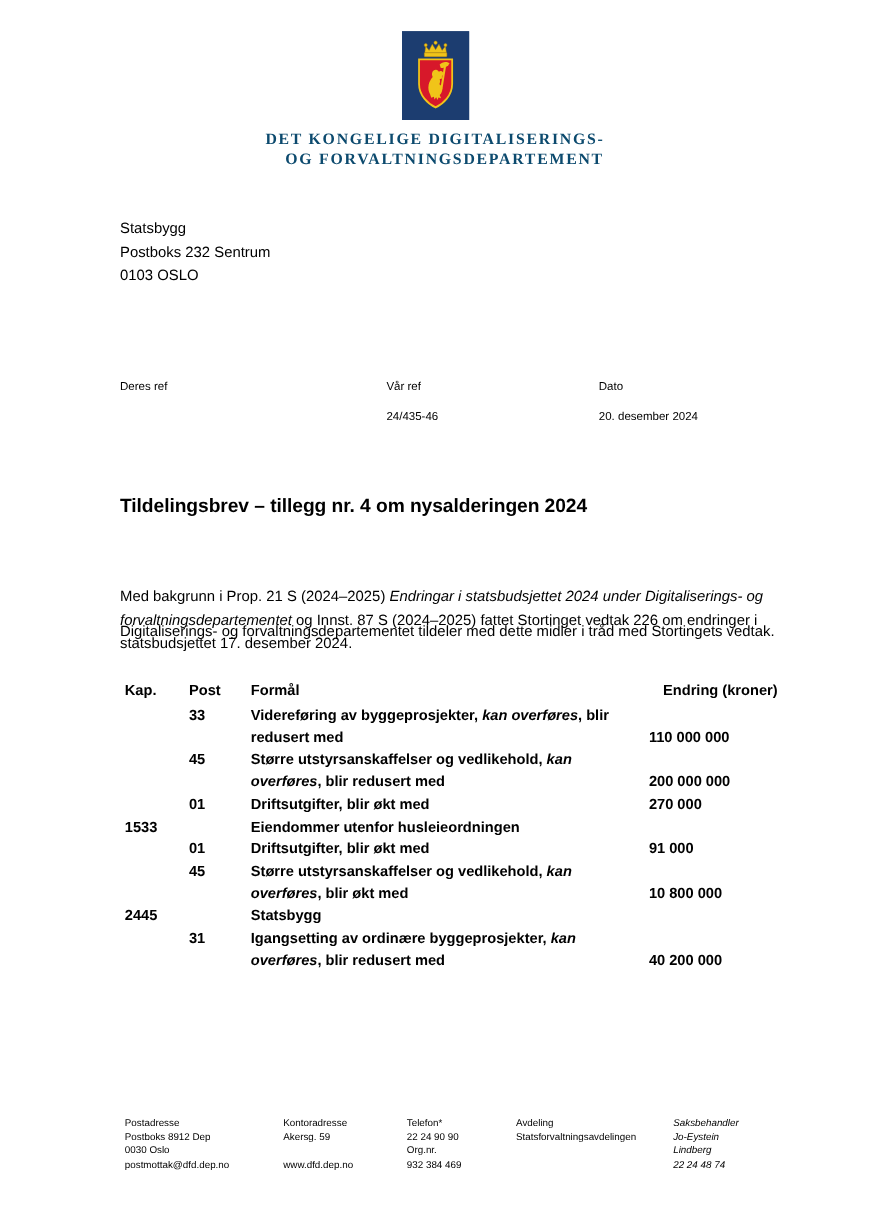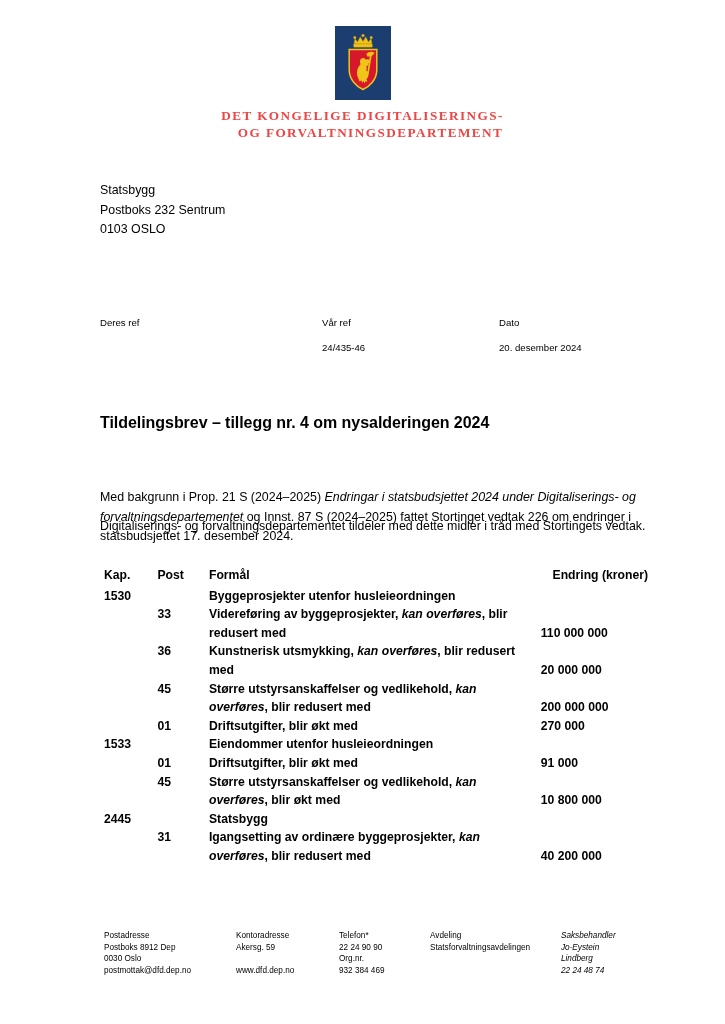--- a/index.html
+++ b/index.html
@@ -43,21 +43,21 @@
   }
   .crest-box svg { display: block; }
 
   .dept-name {
     margin-top: 7px;
     font-family: "Liberation Serif", serif;
     font-size: 13.2px;
     font-weight: bold;
     line-height: 17px;
     letter-spacing: 1.45px;
-    color: #ef4444;
+    color: #0c4a6e;
   }
   .dept-line2 { display: block; padding-left: 16px; }
 
   
   .address {
     position: absolute;
     left: 100px;
     top: 181px;
     font-size: 12.4px;
     line-height: 19.5px;
@@ -242,37 +242,25 @@
   <table class="budget-table">
     <thead>
       <tr class="row-head">
         <th class="col-kap">Kap.</th>
         <th class="col-post">Post</th>
         <th class="col-formal">Formål</th>
         <th class="col-amount">Endring (kroner)</th>
       </tr>
     </thead>
     <tbody>
-        <tr class="r-chapter">
-          <td class="col-kap c-kap">1530</td>
-          <td class="col-post c-post"></td>
-          <td class="col-formal c-formal">Byggeprosjekter utenfor husleieordningen</td>
-          <td class="col-amount c-amount amount-bottom"></td>
-        </tr>
         <tr class="r-post">
           <td class="col-kap c-kap"></td>
           <td class="col-post c-post">33</td>
           <td class="col-formal c-formal">Videreføring av byggeprosjekter, <em>kan overføres</em>, blir redusert med</td>
           <td class="col-amount c-amount amount-bottom">110 000 000</td>
-        </tr>
-        <tr class="r-post">
-          <td class="col-kap c-kap"></td>
-          <td class="col-post c-post">36</td>
-          <td class="col-formal c-formal">Kunstnerisk utsmykking, <em>kan overføres</em>, blir redusert med</td>
-          <td class="col-amount c-amount amount-bottom">20 000 000</td>
         </tr>
         <tr class="r-post">
           <td class="col-kap c-kap"></td>
           <td class="col-post c-post">45</td>
           <td class="col-formal c-formal">Større utstyrsanskaffelser og vedlikehold, <em>kan overføres</em>, blir redusert med</td>
           <td class="col-amount c-amount amount-bottom">200 000 000</td>
         </tr>
         <tr class="r-post">
           <td class="col-kap c-kap"></td>
           <td class="col-post c-post">01</td>

